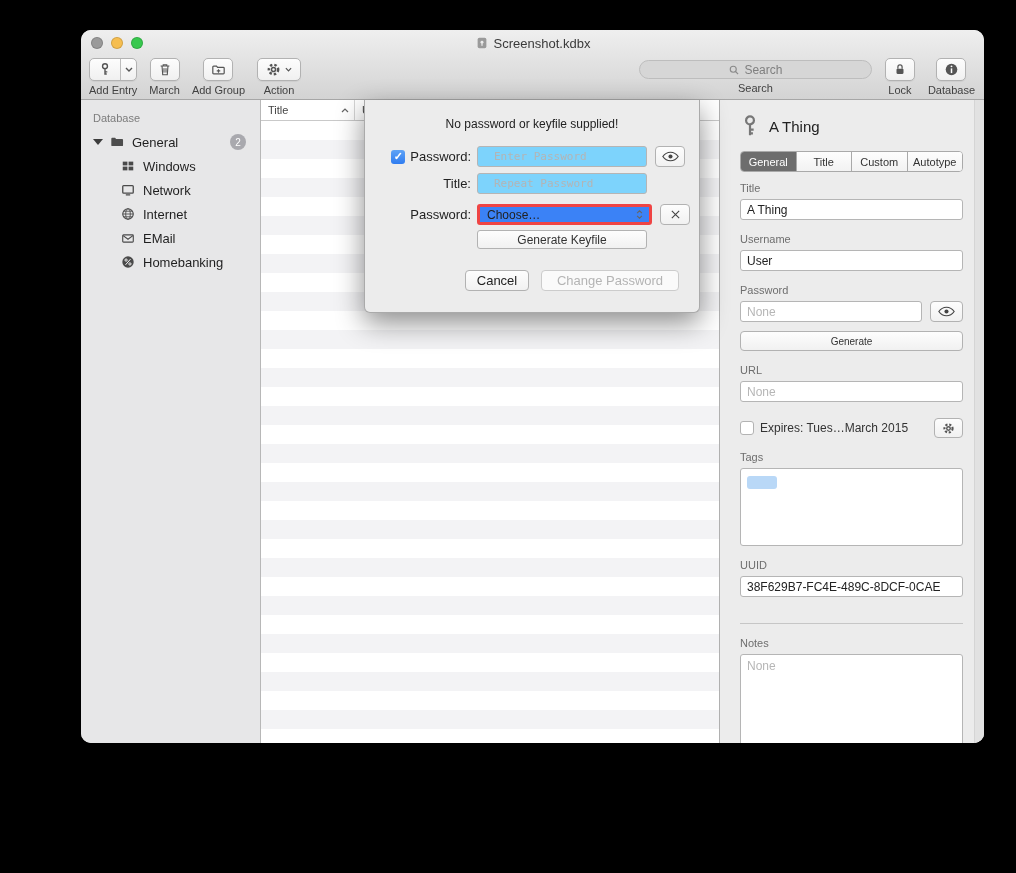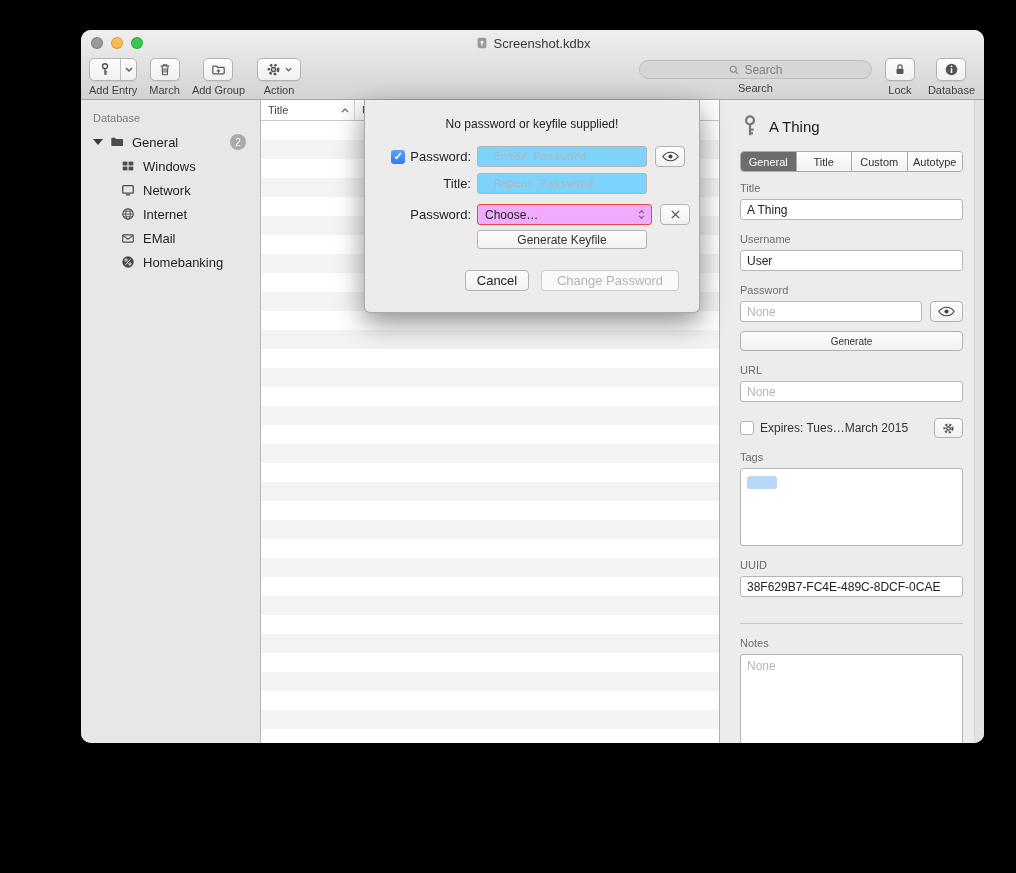--- a/index.html
+++ b/index.html
@@ -82,21 +82,21 @@
   .dlg-msg{text-align:center;padding-top:17px;font-size:12px;color:#222;}
   .dlg-row{display:flex;align-items:center;padding-left:22px;}
   .dlg-row.r1{margin-top:15px;}
   .dlg-row.r2{margin-top:6px;}
   .dlg-row.r3{margin-top:10px;}
   .dlg-row.r4{margin-top:5px;padding-left:112px;}
   .dlg-label{width:84px;display:flex;align-items:center;justify-content:flex-end;gap:5px;margin-right:6px;font-size:13px;color:#222;flex:none;}
   .dlg-field{width:170px;height:21px;border:1px solid #b5b5b5;border-radius:3px;background:#7dd3fc;font-family:"DejaVu Sans Mono",monospace;font-size:11px;color:#222;padding:0 16px;box-sizing:border-box;flex:none;outline:none;}
   .dlg-field::placeholder{color:#b4b4b4;}
   .dlg-sq{width:30px;height:21px;margin-left:8px;background:linear-gradient(#fdfdfd,#f1f1f1);border:1px solid #b2b2b2;border-radius:4px;display:flex;align-items:center;justify-content:center;flex:none;box-sizing:border-box;}
-  .popup{width:175px;height:21px;background:#f0abfc;border:1px solid #ef4444;border-radius:3px;display:flex;align-items:center;box-sizing:border-box;flex:none;}
+  .popup{width:175px;height:21px;background:#3b82f6;border:3px solid #ef4444;border-radius:3px;display:flex;align-items:center;box-sizing:border-box;flex:none;}
   .popup-text{flex:1;font-size:12px;color:#222;padding-left:7px;}
   .popup-stepper{width:16px;display:flex;flex-direction:column;align-items:center;gap:1px;padding-right:2px;}
   .gen-key-btn{width:170px;height:19px;background:linear-gradient(#fdfdfd,#f1f1f1);border:1px solid #b2b2b2;border-radius:3px;font-size:12px;color:#333;display:flex;align-items:center;justify-content:center;box-sizing:border-box;}
   .dlg-buttons{position:absolute;right:20px;bottom:21px;display:flex;gap:12px;}
   .dlg-btn{height:21px;border-radius:4px;font-size:13px;display:flex;align-items:center;justify-content:center;box-sizing:border-box;}
   .dlg-btn.cancel{width:64px;background:linear-gradient(#fdfdfd,#f1f1f1);border:1px solid #b2b2b2;color:#222;}
   .dlg-btn.disabled{width:138px;background:#fafafa;border:1px solid #cccccc;color:#b4b4b4;}
 </style>
 </head>
 <body>

